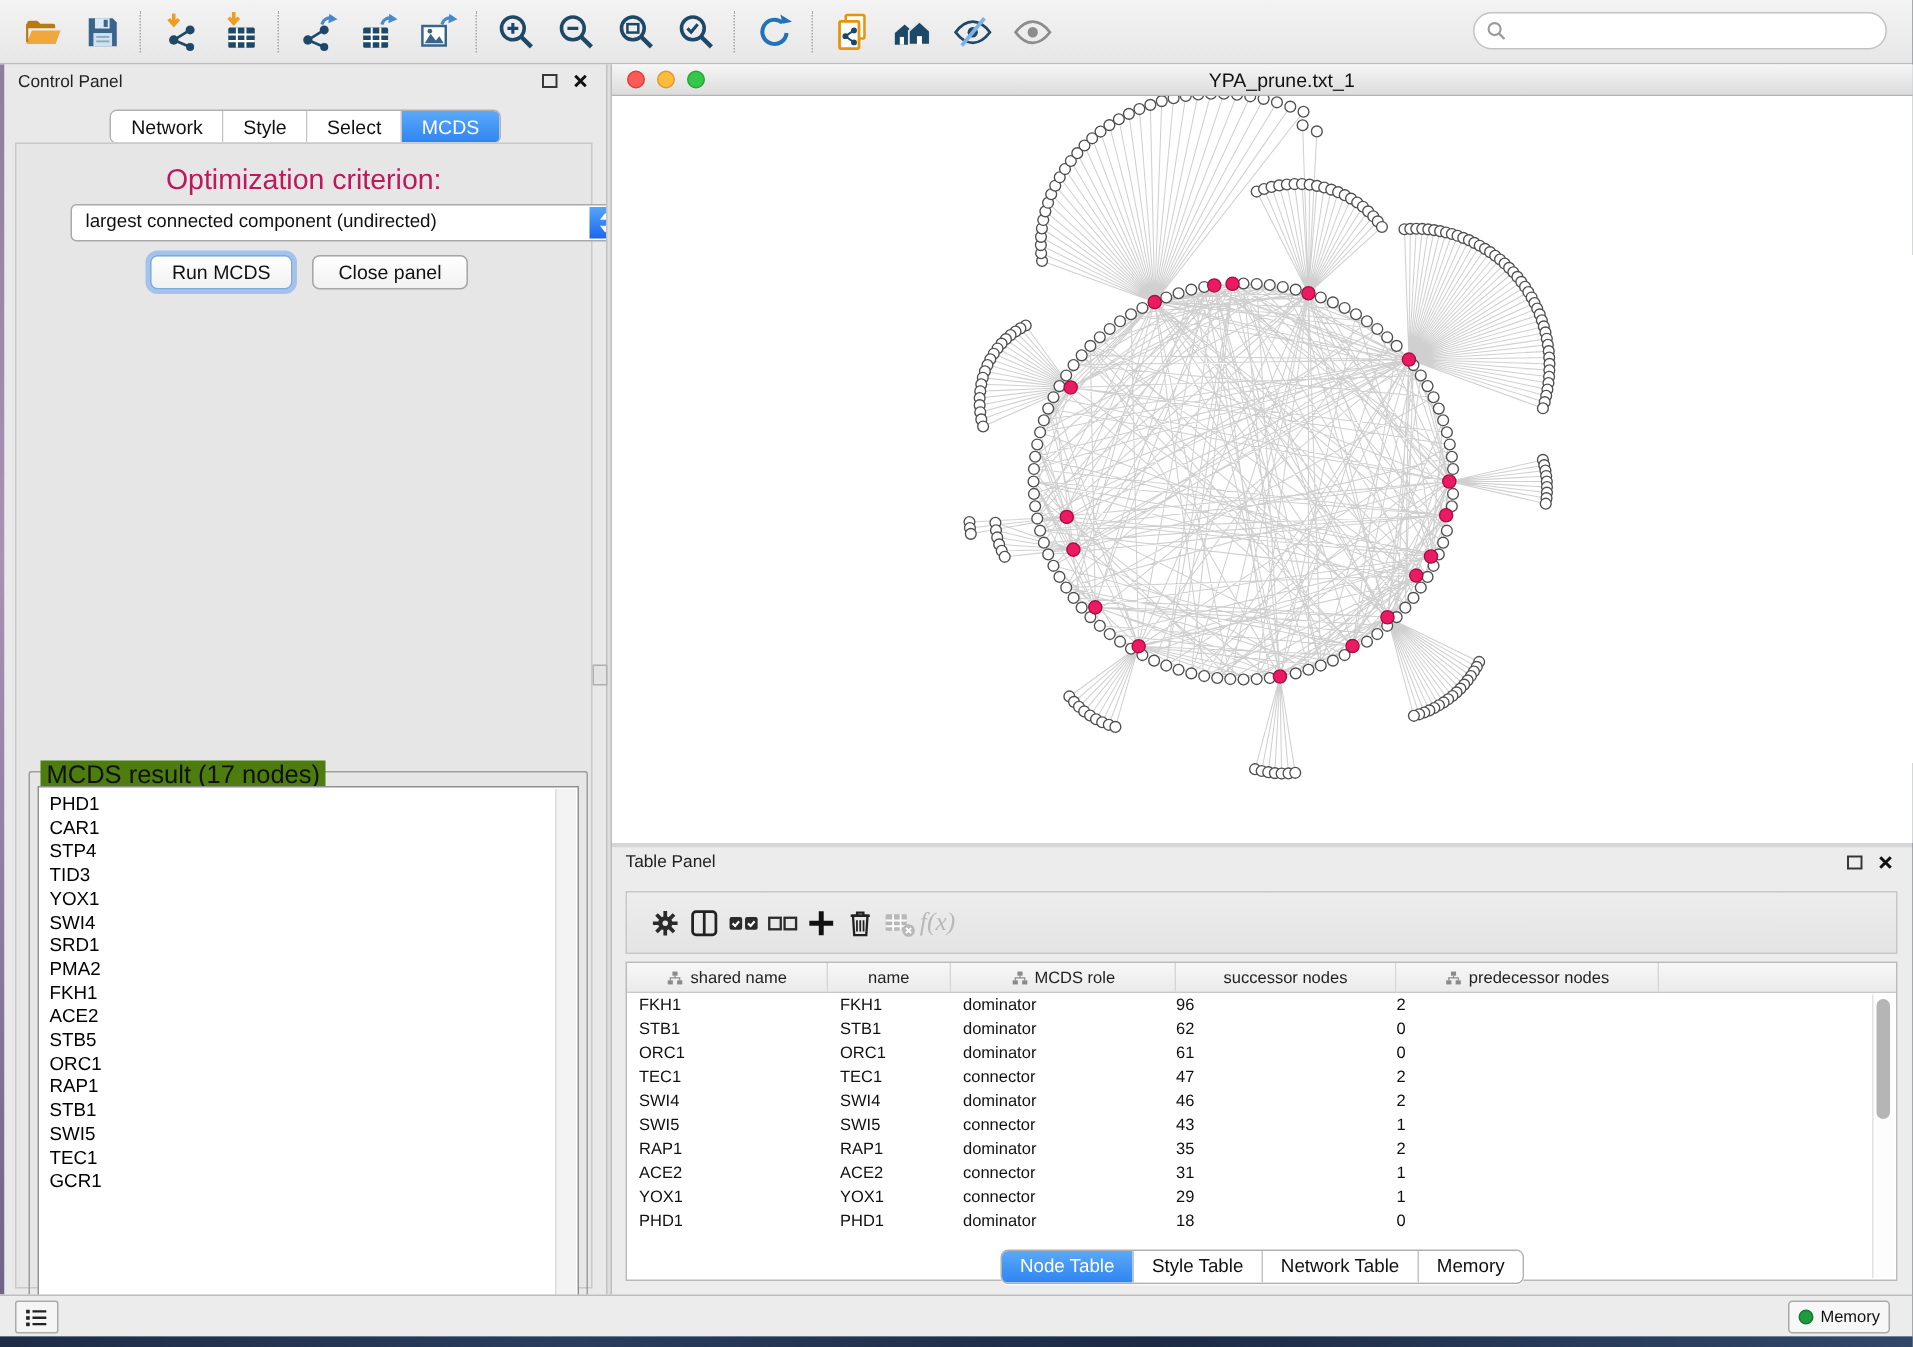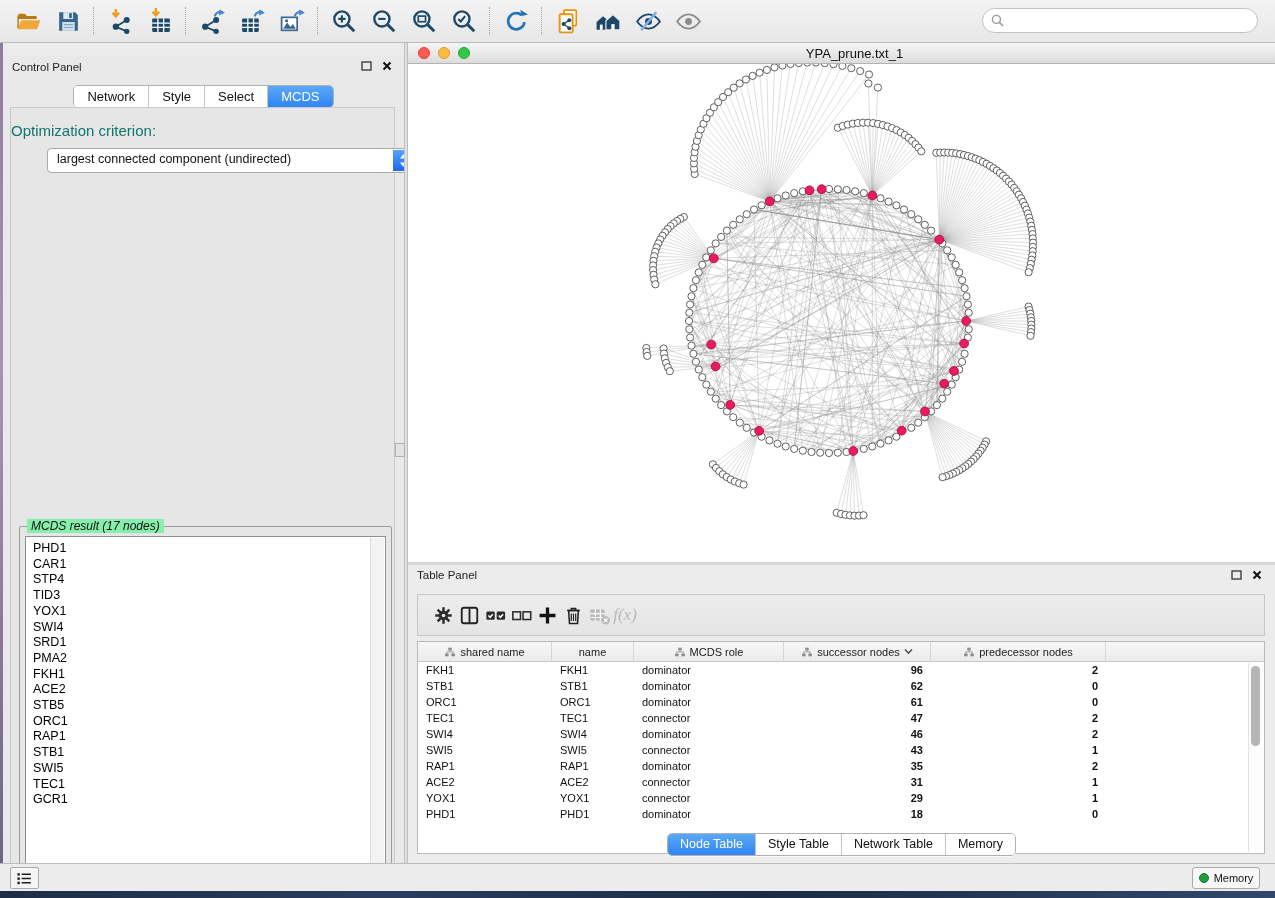--- a/index.html
+++ b/index.html
@@ -15,38 +15,38 @@
   .sliver{position:absolute;left:0;top:43px;width:3px;height:820px;background:linear-gradient(180deg,#8f7d9d,#a991b5 40%,#6f6487);}
   
   .toolbar{position:absolute;left:0;top:0;width:1275px;height:42px;border-bottom:1px solid #bcbcbc;
     background:linear-gradient(180deg,#f3f3f3,#e7e7e7);display:flex;align-items:center;}
   .tb-groups{display:flex;align-items:center;height:100%;padding-left:8px;}
   .tb-btn{width:40px;height:36px;display:flex;align-items:center;justify-content:center;border:none;background:transparent;padding:0;}
   .tb-sep{width:1px;height:28px;border-left:1px dotted #a5a5a5;margin:0 5px;}
   .search{position:absolute;left:982px;top:8px;width:276px;height:25px;background:#fff;border:1px solid #c3c3c3;border-radius:13px;display:flex;align-items:center;padding:0 8px;box-sizing:border-box;}
   .search input{border:none;outline:none;flex:1;font-size:12px;background:transparent;margin-left:5px;font-family:inherit;}
   
-  .control-panel{position:absolute;left:3px;top:43px;width:401px;height:820px;background:#e9e9e9;margin-top:12px;}
+  .control-panel{position:absolute;left:3px;top:43px;width:401px;height:820px;background:#e9e9e9;}
   .cp-title{position:absolute;left:9px;top:6px;font-size:11.5px;color:#222;}
   .panel-icos{position:absolute;top:6px;display:flex;gap:10px;align-items:center;}
   .segctl{display:flex;border:1px solid #b0b0b0;border-radius:5px;overflow:hidden;background:#fff;box-shadow:0 1px 0 rgba(255,255,255,.6);}
   .seg{padding:0 13px;height:21px;line-height:21px;font-size:13px;color:#111;background:#fff;border-right:1px solid #c4c4c4;}
   .seg:last-child{border-right:none;}
   .seg.active{background:linear-gradient(180deg,#5aa9f8,#2f85f2);color:#fff;}
   .cp-tabs-wrap{position:absolute;left:0;top:30px;width:100%;display:flex;justify-content:center;}
   .subpanel{position:absolute;left:7px;top:52px;width:385px;height:764px;background:#e6e6e6;border:1px solid #c9c9c9;box-sizing:border-box;}
-  .opt-label{position:absolute;left:0;top:14px;width:100%;font-size:15px;color:#0f766e;}
+  .opt-label{position:absolute;left:0;top:14px;width:100%;text-align:center;font-size:19px;color:#be185d;}
   .dropdown{position:absolute;left:36px;top:40px;width:368px;height:25px;background:#fff;border:1px solid #a9a9a9;border-radius:4px;box-sizing:border-box;}
   .dropdown .val{position:absolute;left:9px;top:3px;font-size:12.5px;color:#111;white-space:nowrap;}
   .dropdown .stepper{position:absolute;right:1px;top:1px;bottom:1px;width:20px;border-radius:0 3px 3px 0;background:linear-gradient(180deg,#55a5fa,#1f66ee);display:flex;align-items:center;justify-content:center;}
   .btnrow{position:absolute;left:0;top:74px;width:100%;height:24px;}
   .pushbtn{position:absolute;height:23px;border:1px solid #a6a6a6;border-radius:5px;background:linear-gradient(180deg,#ffffff,#f1f1f1);font-size:13px;color:#111;font-family:inherit;display:flex;align-items:center;justify-content:center;box-sizing:border-box;}
   .pushbtn.focused{border-color:#7da9dd;box-shadow:0 0 0 3px rgba(110,165,240,.55);}
   .groupbox{position:absolute;left:8px;top:418px;width:371px;height:372px;border:1px solid #9d9d9d;border-radius:2px;}
-  .groupbox .legend{position:absolute;top:-8px;left:7px;background:#86efac;padding:0 4px;font-size:12px;color:#111;font-style:italic;}
+  .groupbox .legend{position:absolute;top:-8px;left:7px;background:#4d7c0f;padding:0 4px;font-size:17px;color:#111;}
   .mcds-list{position:absolute;left:5px;top:9px;right:5px;bottom:5px;background:#fff;border:1px solid #8f8f8f;overflow:hidden;}
   .mcds-items{position:absolute;left:7px;top:4px;font-size:12.5px;line-height:15.7px;color:#000;}
   .mcds-track{position:absolute;top:1px;bottom:1px;right:1px;width:13px;background:#f3f3f3;border-left:1px solid #ddd;}
   
   .vsplit{position:absolute;left:404px;top:43px;width:4px;height:820px;background:#dfdfdf;border-left:1px solid #c2c2c2;border-right:1px solid #bdbdbd;box-sizing:border-box;}
   .vsplit-handle{position:absolute;left:395px;top:443px;width:10px;height:14px;background:#e3e3e3;border:1px solid #b0b0b0;box-sizing:border-box;}
   
   .network-panel{position:absolute;left:408px;top:43px;width:867px;height:519px;background:#fff;padding-left:26px;}
   .net-titlebar{position:absolute;left:0;top:0;width:100%;height:21px;background:linear-gradient(180deg,#f6f6f6,#dcdcdc);border-bottom:1px solid #b3b3b3;box-sizing:border-box;}
   .lights{position:absolute;left:10px;top:4px;display:flex;gap:8px;}
@@ -60,21 +60,21 @@
   .tp-toolbar{position:absolute;left:9px;top:29px;width:848px;height:42px;background:linear-gradient(180deg,#ededed,#e4e4e4);border:1px solid #c7c7c7;box-sizing:border-box;display:flex;align-items:center;padding-left:12px;}
   .tp-ico{width:26px;height:26px;display:flex;align-items:center;justify-content:center;border:none;background:transparent;padding:0;}
   .fx{font-family:"Liberation Serif","DejaVu Serif",serif;font-style:italic;font-size:17px;color:#b3b3b3;}
   .tbl{position:absolute;left:9px;top:76px;width:848px;height:213px;background:#fff;border:1px solid #b9b9b9;box-sizing:border-box;overflow:hidden;}
   .thead{display:flex;height:20px;}
   .th{display:flex;align-items:center;justify-content:center;gap:4px;font-size:11px;color:#222;
       background:linear-gradient(180deg,#f7f7f7,#ebebeb);border-right:1px solid #d6d6d6;border-bottom:1px solid #c9c9c9;box-sizing:border-box;}
   .th.filler{border-right:none;flex:1;}
   .trow{display:flex;height:16px;}
   .td{font-size:11px;color:#111;line-height:16px;padding-left:8px;box-sizing:border-box;white-space:nowrap;overflow:hidden;}
-  .td.num{text-align:right;padding-right:8px;padding-left:0;font-weight:bold;}
+  .td.num{padding-right:8px;padding-left:0;}
   .tbl-scroll{position:absolute;right:1px;top:21px;bottom:1px;width:14px;background:#fdfdfd;border-left:1px solid #e2e2e2;}
   .tbl-thumb{position:absolute;left:2px;top:3px;width:9px;height:80px;background:#b5b5b5;border-radius:5px;}
   .bottom-tabs-wrap{position:absolute;left:0;top:268px;width:100%;display:flex;justify-content:center;}
   .seg2{padding:0 12px;height:21px;line-height:21px;font-size:12.5px;}
   
   .footer{position:absolute;left:0;top:863px;width:1275px;height:28px;background:#ececec;border-top:1px solid #bdbdbd;box-sizing:border-box;}
   .foot-btn{position:absolute;left:10px;top:3px;width:29px;height:22px;background:#f5f5f5;border:1px solid #ababab;border-radius:2px;display:flex;align-items:center;justify-content:center;box-sizing:border-box;}
   .mem-btn{position:absolute;left:1192px;top:3px;width:68px;height:22px;background:#f7f7f7;border:1px solid #a9a9a9;border-radius:3px;display:flex;align-items:center;justify-content:center;gap:5px;font-size:11px;color:#111;box-sizing:border-box;}
   .mem-dot{width:10px;height:10px;border-radius:50%;background:#1f9a3f;border:1px solid #157a2f;box-sizing:border-box;}
   .wp-bottom{position:absolute;left:0;top:891px;width:1275px;height:7px;background:linear-gradient(90deg,#1e2c46,#2a3d5e 30%,#1c2a44 60%,#31486b);}
@@ -260,20 +260,24 @@
       <div class="subpanel">
         <div class="opt-label">Optimization criterion:</div>
         <div class="dropdown">
           <span class="val">largest connected component (undirected)</span>
           <span class="stepper">
             <svg width="9" height="15" viewBox="0 0 9 15">
                 <path d="M4.5 1L8 5.5H1z" fill="#fff"></path>
                 <path d="M4.5 14L1 9.5h7z" fill="#fff"></path>
               </svg>
           </span>
+        </div>
+        <div class="btnrow">
+          <button class="pushbtn focused" style="left:89px;width:95px;">Run MCDS</button>
+          <button class="pushbtn" style="left:197px;width:104px;">Close panel</button>
         </div>
         <div class="groupbox">
           <span class="legend">MCDS result (17 nodes)</span>
           <div class="mcds-list">
             <div class="mcds-items" id="mcds-list">
                 <div>PHD1</div>
                 <div>CAR1</div>
                 <div>STP4</div>
                 <div>TID3</div>
                 <div>YOX1</div>
@@ -679,21 +683,21 @@
               <svg width="12" height="12" viewBox="0 0 21 19">
                 <g fill="#8a8a8a">
                   <rect x="7.5" y="2" width="6" height="4.8"></rect>
                   <rect x="2" y="12.2" width="6" height="4.8"></rect>
                   <rect x="13" y="12.2" width="6" height="4.8"></rect>
                 </g>
                 <path d="M10.5 6.8v2.5M5 12.2V9.3h11v2.9" fill="none" stroke="#8a8a8a" stroke-width="1.4"></path>
               </svg>
               <span>MCDS role</span>
             </div>
-            <div class="th" style="width: 147px;">
+            <div class="th" style="width: 147px; flex-direction: column;">
               <svg width="12" height="12" viewBox="0 0 21 19">
                 <g fill="#8a8a8a">
                   <rect x="7.5" y="2" width="6" height="4.8"></rect>
                   <rect x="2" y="12.2" width="6" height="4.8"></rect>
                   <rect x="13" y="12.2" width="6" height="4.8"></rect>
                 </g>
                 <path d="M10.5 6.8v2.5M5 12.2V9.3h11v2.9" fill="none" stroke="#8a8a8a" stroke-width="1.4"></path>
               </svg>
               <span>successor nodes</span>
               <svg width="9" height="7" viewBox="0 0 9 7">

